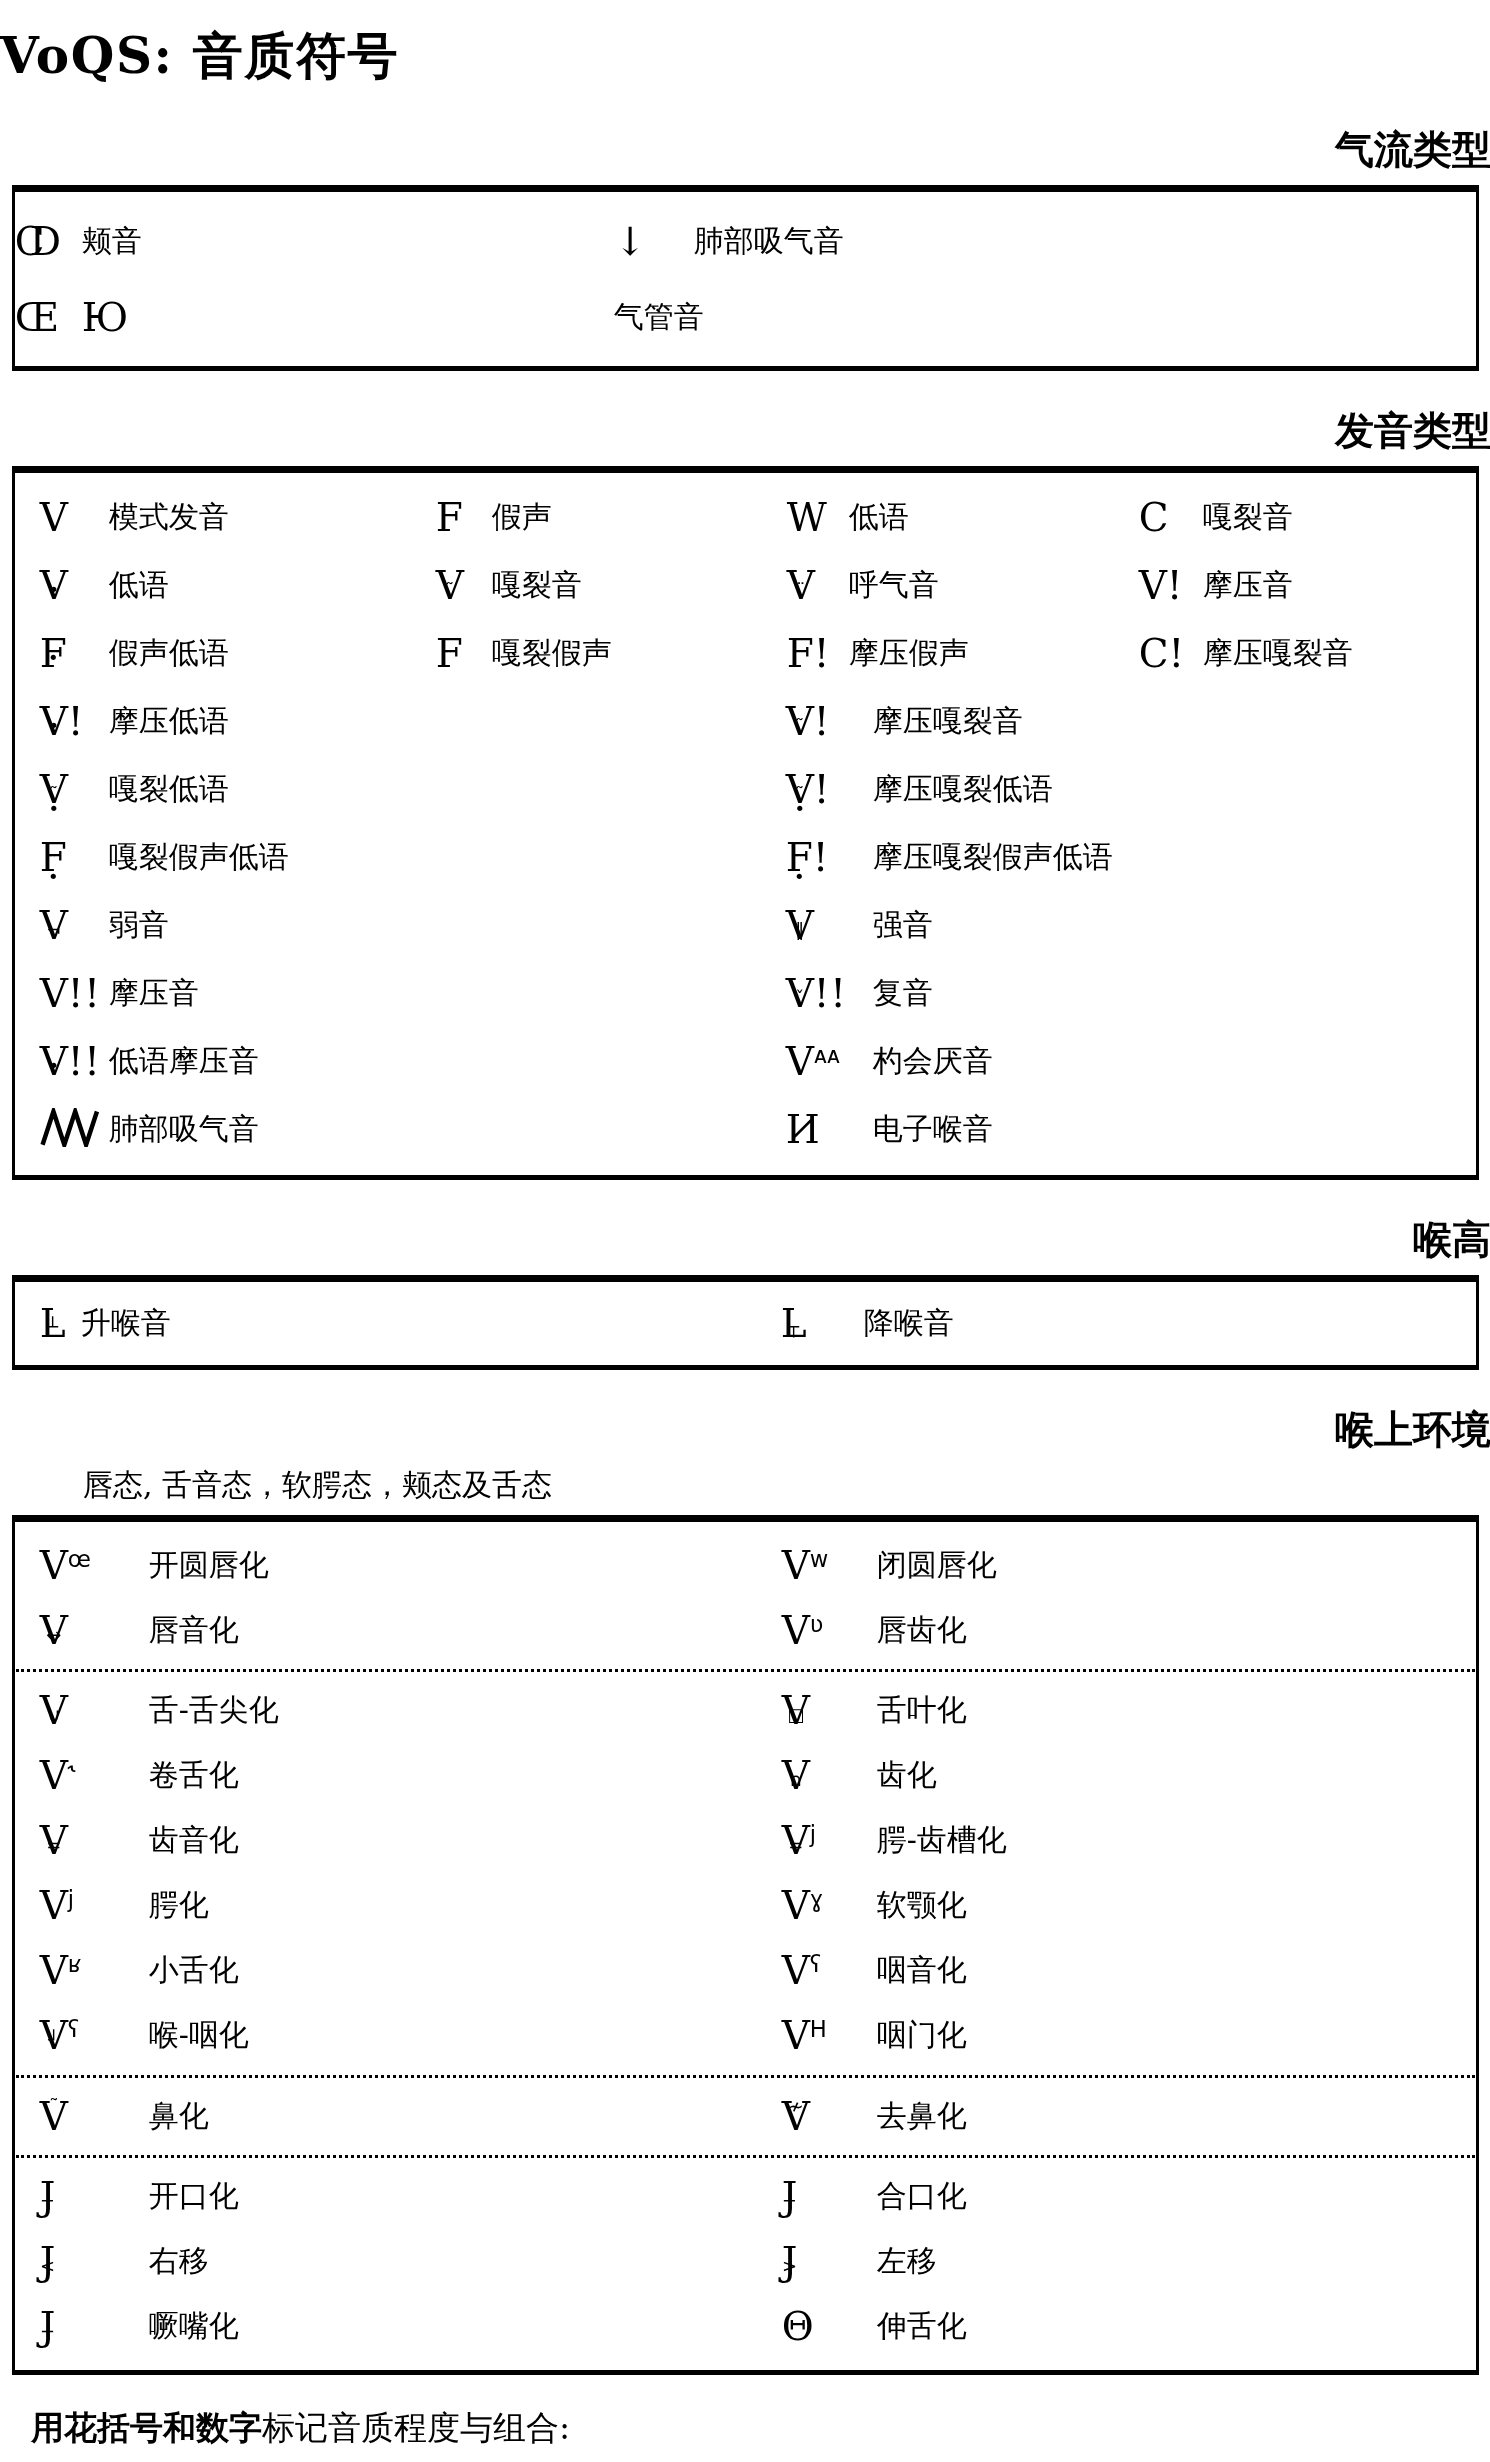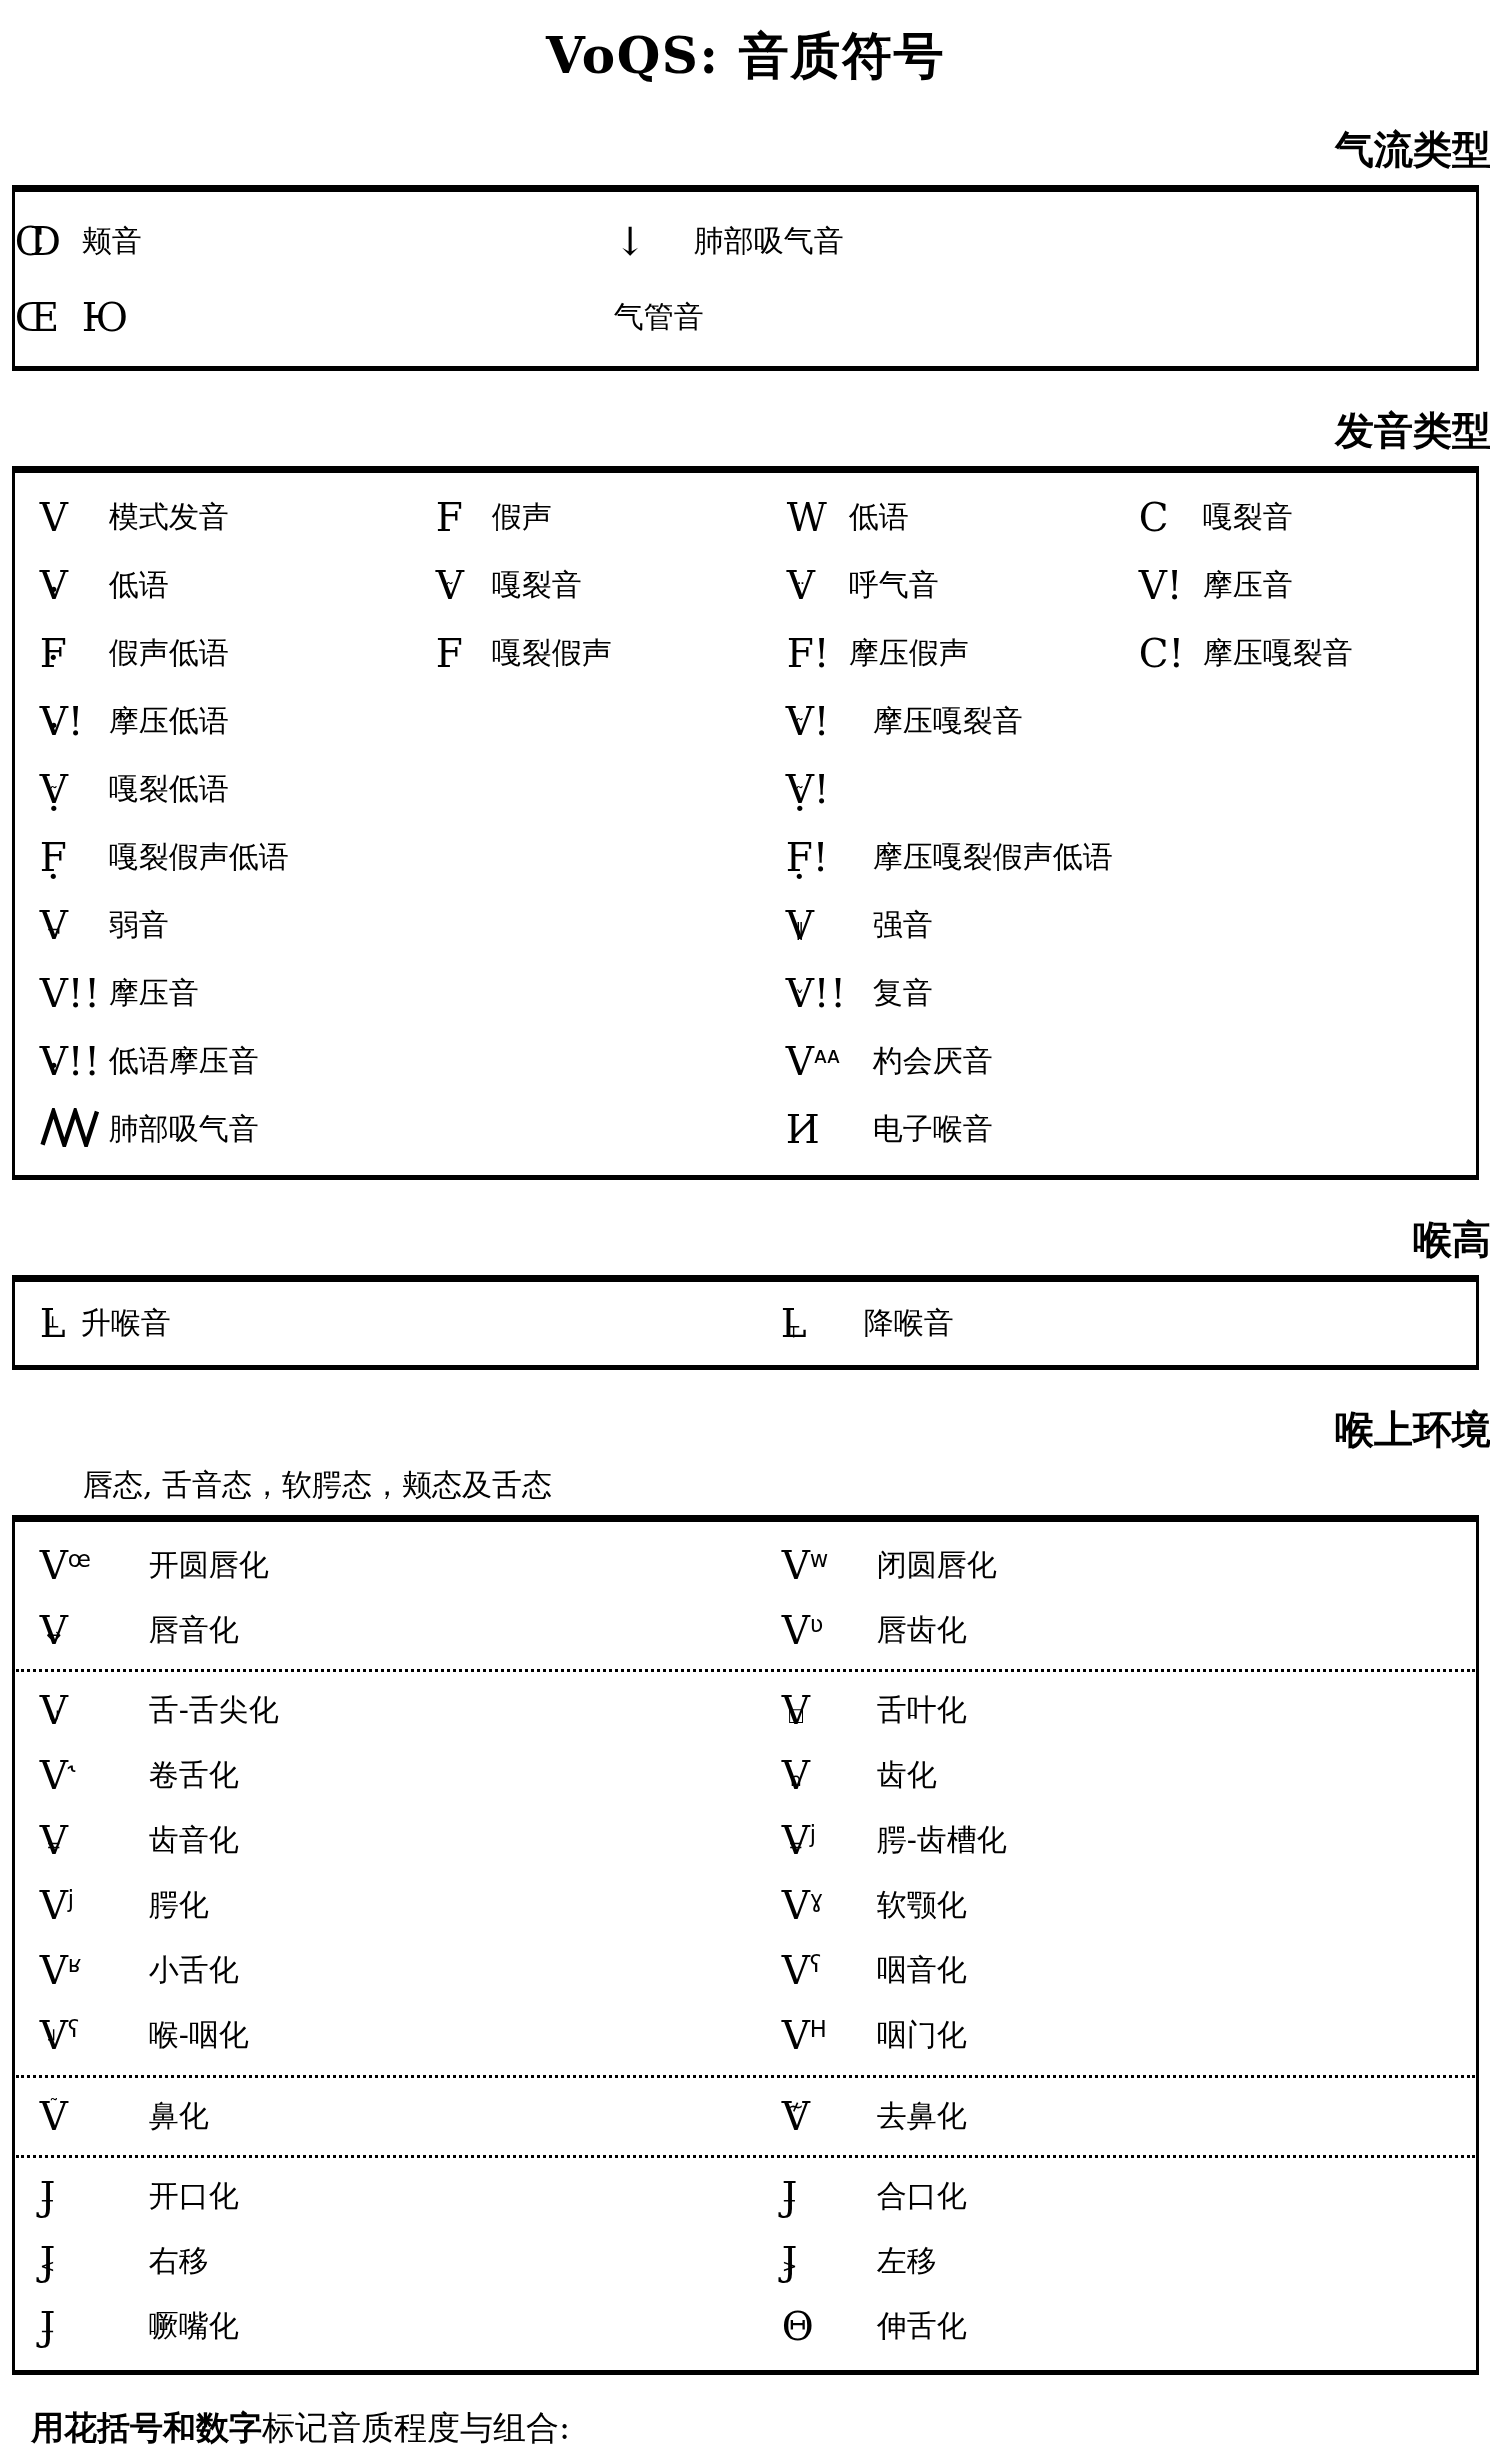--- a/index.html
+++ b/index.html
@@ -2,21 +2,21 @@
 <html style="font-size:12.5px"><head>
 <meta charset="utf-8">
 <style>
   html,body{margin:0;padding:0;background:#fff;}
   body{
     width:1491px;height:2462px;overflow:hidden;color:#000;
     font-family:"DejaVu Serif","DejaVu Sans","Liberation Serif",serif;
     -webkit-font-smoothing:antialiased;
   }
   .title{
-    text-align:center;font-weight:bold;font-size:50px;
+    font-weight:bold;font-size:50px;
     padding-top:23.4px;letter-spacing:1.6px;
   }
   .sec-heading{
     font-weight:bold;font-size:39px;margin:33px 0 7.8px 83px;text-align:right;
   }
   .sub-heading{
     font-size:30px;margin:3.1px 0 9.4px 83px;font-weight:normal;
   }
   .box{
     margin:0 11.7px;border:3.1px solid #000;
@@ -133,20 +133,21 @@
     <div class="row r2p">
       <span class="sym"><span class="core"><span>V</span><span class="mk-below">
             <span class="stk">˜</span>
             <span class="stk">•</span>
           </span></span></span>
       <span class="lab">嘎裂低语</span>
       <span class="sym"><span class="core"><span>V</span><span class="mk-below">
             <span class="stk">˜</span>
             <span class="stk">•</span>
           </span></span><span class="suf">!</span></span>
+      <span class="lab">摩压嘎裂低语</span>
     </div>
     <div class="row r2p">
       <span class="sym"><span class="core"><span>F</span><span class="mk-below">
             <span class="stk">˜</span>
             <span class="stk">•</span>
           </span></span></span>
       <span class="lab">嘎裂假声低语</span>
       <span class="sym"><span class="core"><span>F</span><span class="mk-below">
             <span class="stk">˜</span>
             <span class="stk">•</span>

